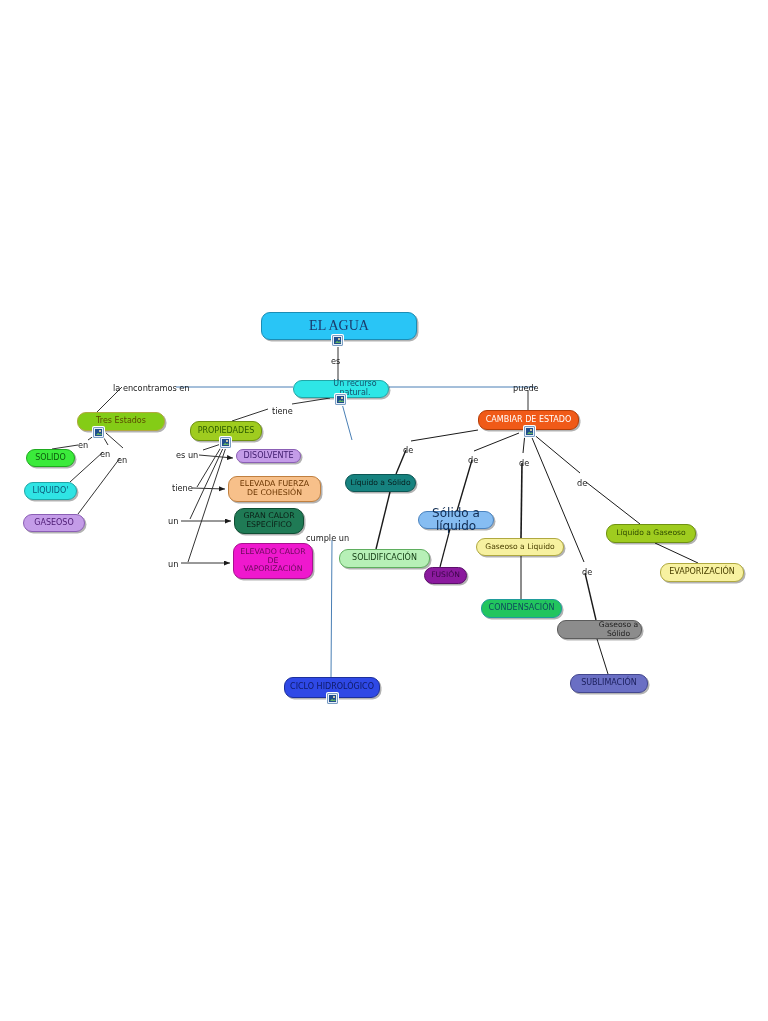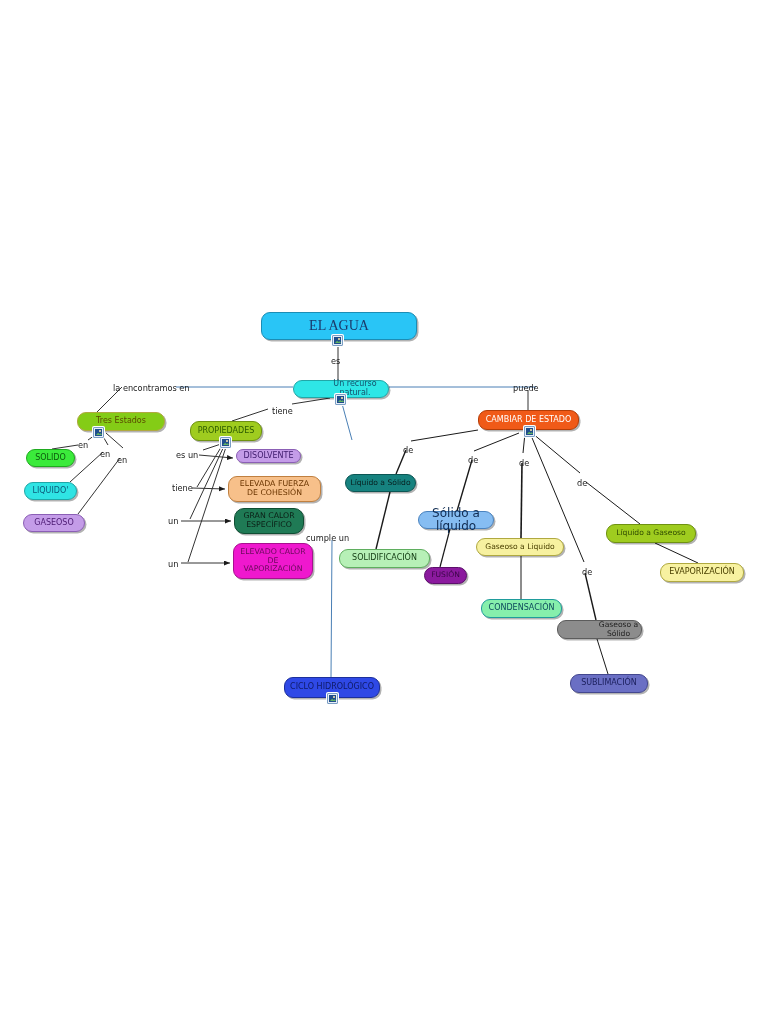--- a/index.html
+++ b/index.html
@@ -175,21 +175,21 @@
       </div>
       <div class="node" style="left: 478px; top: 410px; width: 101px; height: 20px; background: rgb(240, 90, 24); border-color: rgb(181, 61, 7); color: rgb(255, 255, 255); font-size: 8px;">CAMBIAR DE ESTADO</div>
       <div class="picicon" style="left: 524px; top: 426px;">
         <i></i>
       </div>
       <div class="node" style="left: 345px; top: 474px; width: 71px; height: 18px; background: rgb(22, 130, 127); border-color: rgb(12, 86, 84); color: rgb(7, 31, 31); font-size: 7.6px;">Líquido a Sólido</div>
       <div class="node" style="left: 339px; top: 549px; width: 91px; height: 19px; background: rgb(183, 240, 183); border-color: rgb(95, 174, 95); color: rgb(18, 58, 18); font-size: 8px;">SOLIDIFICACIÓN</div>
       <div class="node" style="left: 418px; top: 511px; width: 76px; height: 18px; background: rgb(134, 189, 242); border-color: rgb(74, 131, 191); color: rgb(16, 44, 82); font-size: 12px;">Sólido a líquido</div>
       <div class="node" style="left: 424px; top: 567px; width: 43px; height: 17px; background: rgb(139, 26, 158); border-color: rgb(92, 15, 107); color: rgb(58, 7, 71); font-size: 7.6px;">FUSIÓN</div>
       <div class="node" style="left: 476px; top: 538px; width: 88px; height: 18px; background: rgb(247, 241, 160); border-color: rgb(176, 169, 64); color: rgb(74, 64, 0); font-size: 7.6px;">Gaseoso a Liquido</div>
-      <div class="node" style="left: 481px; top: 599px; width: 81px; height: 19px; background: #86efac; border-color: rgb(31, 156, 156); color: rgb(13, 74, 92); font-size: 8px;">CONDENSACIÓN</div>
+      <div class="node" style="left: 481px; top: 599px; width: 81px; height: 19px; background: #22c55e; border-color: rgb(31, 156, 156); color: rgb(13, 74, 92); font-size: 8px;">CONDENSACIÓN</div>
       <div class="node" style="left: 606px; top: 524px; width: 90px; height: 19px; background: rgb(159, 204, 31); border-color: rgb(111, 146, 17); color: rgb(47, 74, 0); font-size: 7.6px;">Líquido a Gaseoso</div>
       <div class="node" style="left: 660px; top: 563px; width: 84px; height: 19px; background: rgb(247, 241, 160); border-color: rgb(176, 169, 64); color: rgb(74, 64, 0); font-size: 8px;">EVAPORIZACIÓN</div>
       <div class="node" style="left: 557px; top: 620px; width: 85px; height: 19px; background: rgb(140, 140, 140); border-color: rgb(92, 92, 92); color: rgb(31, 31, 31); font-size: 7.6px; padding-left: 38px;">Gaseoso a Sólido</div>
       <div class="node" style="left: 570px; top: 674px; width: 78px; height: 19px; background: rgb(106, 111, 196); border-color: rgb(68, 72, 143); color: rgb(27, 31, 92); font-size: 8px;">SUBLIMACIÓN</div>
     </div>
   <div id="label-layer">
       <div class="linklabel" style="left: 331px; top: 356px;">es</div>
       <div class="linklabel" style="left: 113px; top: 383px;">la encontramos en</div>
       <div class="linklabel" style="left: 513px; top: 383px;">puede</div>
       <div class="linklabel" style="left: 272px; top: 406px;">tiene</div>

